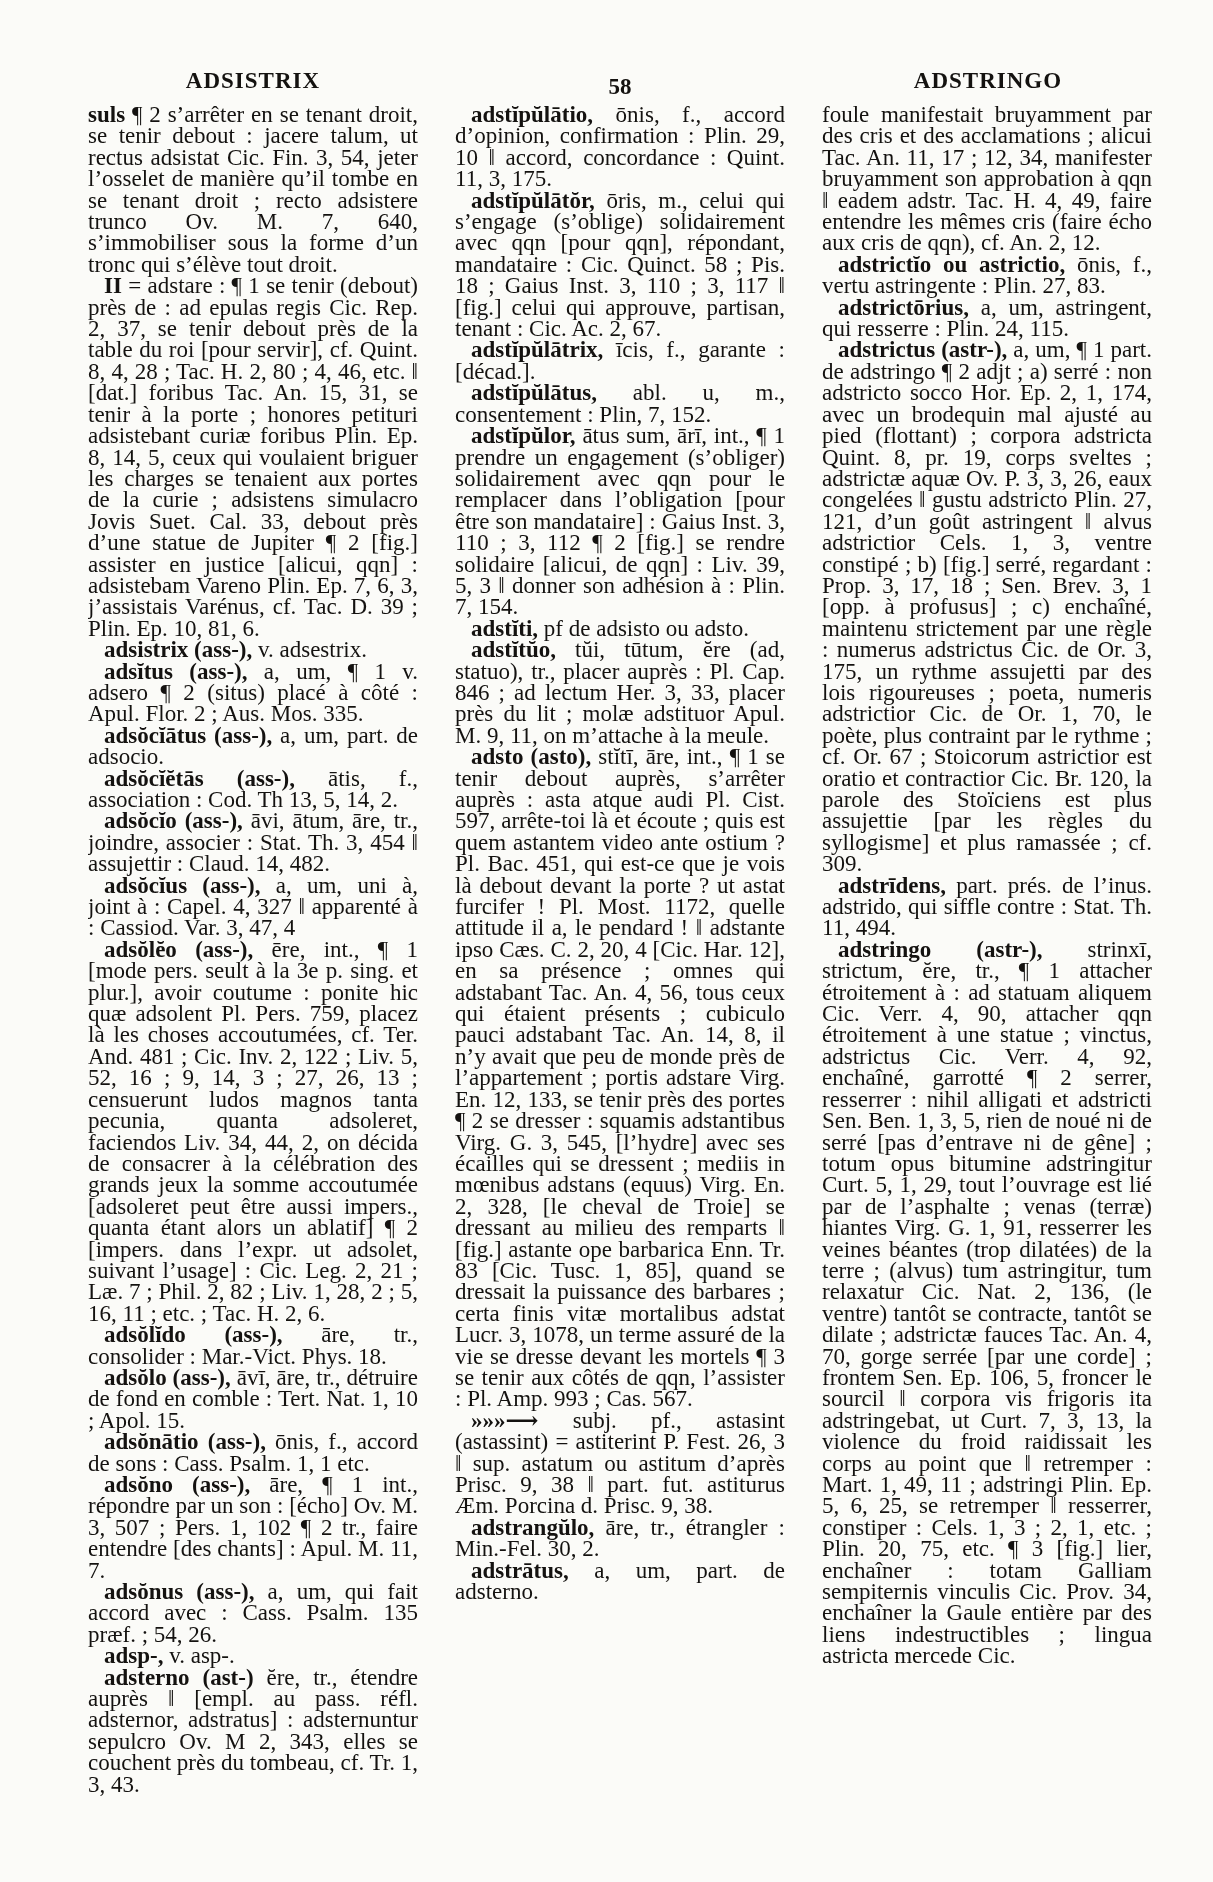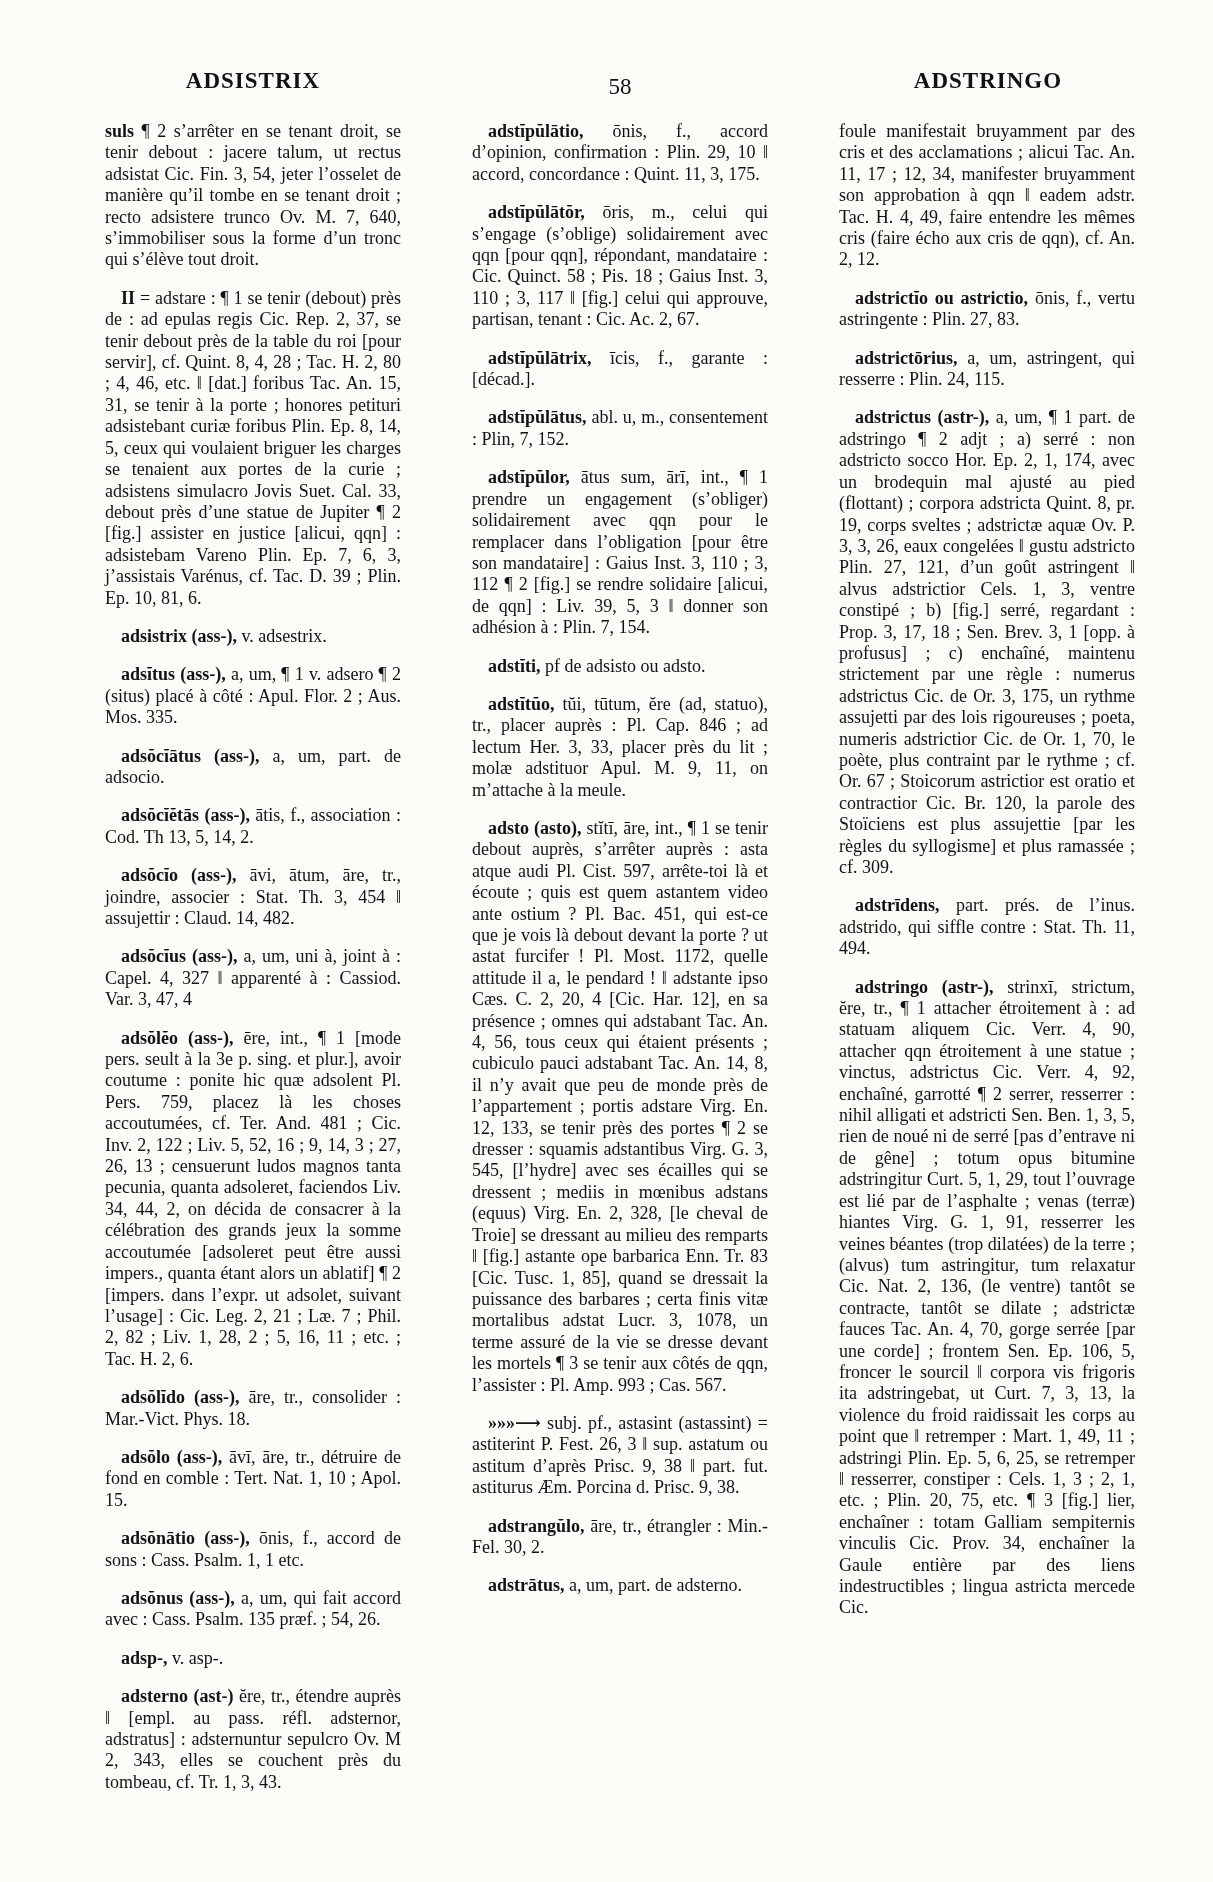--- a/index.html
+++ b/index.html
@@ -16,33 +16,33 @@
     position:absolute;top:58px;left:88px;right:60px;height:34px;
     display:flex;align-items:center;
   }
   .rh-left,.rh-right{
     width:330px;text-align:center;
     font-weight:bold;font-size:23px;letter-spacing:1px;margin-top:12px;
   }
   .rh-left{margin-right:37px;}
   .rh-right{margin-left:38px;}
   .rh-num{
-    width:330px;text-align:center;font-weight:normal;font-size:23px;margin-top:24px;
+    width:330px;text-align:center;font-weight:bold;font-size:23px;margin-top:24px;
   }
   .columns{
     position:absolute;top:104px;left:88px;
     display:flex;
   }
   .col{
     width:330px;height:1750px;overflow:hidden;
   }
   .col + .col{margin-left:37px;}
   .col p{
-    margin:17px;
-    font-size:18px;line-height:21.4px;
+    margin:0;
+    font-size:23px;line-height:21.4px;
     text-align:justify;
     text-indent:16px;
   }
   .col p.cont{text-indent:0;}
   .hw{font-weight:bold;}
 </style>
 </head>
 <body>
 
 <div class="page">
@@ -59,20 +59,21 @@
         <p><span class="hw">adsistrix (ass-),</span> v. adsestrix.</p>
         <p><span class="hw">adsĭtus (ass-),</span> a, um, ¶ 1 v. adsero ¶ 2 (situs) placé à côté : Apul. Flor. 2 ; Aus. Mos. 335.</p>
         <p><span class="hw">adsŏcĭātus (ass-),</span> a, um, part. de adsocio.</p>
         <p><span class="hw">adsŏcĭĕtās (ass-),</span> ātis, f., association : Cod. Th 13, 5, 14, 2.</p>
         <p><span class="hw">adsŏcĭo (ass-),</span> āvi, ātum, āre, tr., joindre, associer : Stat. Th. 3, 454 ‖ assujettir : Claud. 14, 482.</p>
         <p><span class="hw">adsŏcĭus (ass-),</span> a, um, uni à, joint à : Capel. 4, 327 ‖ apparenté à : Cassiod. Var. 3, 47, 4</p>
         <p><span class="hw">adsŏlĕo (ass-),</span> ēre, int., ¶ 1 [mode pers. seult à la 3e p. sing. et plur.], avoir coutume : ponite hic quæ adsolent Pl. Pers. 759, placez là les choses accoutumées, cf. Ter. And. 481 ; Cic. Inv. 2, 122 ; Liv. 5, 52, 16 ; 9, 14, 3 ; 27, 26, 13 ; censuerunt ludos magnos tanta pecunia, quanta adsoleret, faciendos Liv. 34, 44, 2, on décida de consacrer à la célébration des grands jeux la somme accoutumée [adsoleret peut être aussi impers., quanta étant alors un ablatif] ¶ 2 [impers. dans l’expr. ut adsolet, suivant l’usage] : Cic. Leg. 2, 21 ; Læ. 7 ; Phil. 2, 82 ; Liv. 1, 28, 2 ; 5, 16, 11 ; etc. ; Tac. H. 2, 6.</p>
         <p><span class="hw">adsŏlĭdo (ass-),</span> āre, tr., consolider : Mar.-Vict. Phys. 18.</p>
         <p><span class="hw">adsŏlo (ass-),</span> āvī, āre, tr., détruire de fond en comble : Tert. Nat. 1, 10 ; Apol. 15.</p>
         <p><span class="hw">adsŏnātio (ass-),</span> ōnis, f., accord de sons : Cass. Psalm. 1, 1 etc.</p>
+        <p><span class="hw">adsŏno (ass-),</span> āre, ¶ 1 int., répondre par un son : [écho] Ov. M. 3, 507 ; Pers. 1, 102 ¶ 2 tr., faire entendre [des chants] : Apul. M. 11, 7.</p>
         <p><span class="hw">adsŏnus (ass-),</span> a, um, qui fait accord avec : Cass. Psalm. 135 præf. ; 54, 26.</p>
         <p><span class="hw">adsp-,</span> v. asp-.</p>
         <p><span class="hw">adsterno (ast-)</span> ĕre, tr., étendre auprès ‖ [empl. au pass. réfl. adsternor, adstratus] : adsternuntur sepulcro Ov. M 2, 343, elles se couchent près du tombeau, cf. Tr. 1, 3, 43.</p>
       </div>
       <div class="col">
         <p><span class="hw">adstĭpŭlātio,</span> ōnis, f., accord d’opinion, confirmation : Plin. 29, 10 ‖ accord, concordance : Quint. 11, 3, 175.</p>
         <p><span class="hw">adstĭpŭlātŏr,</span> ōris, m., celui qui s’engage (s’oblige) solidairement avec qqn [pour qqn], répondant, mandataire : Cic. Quinct. 58 ; Pis. 18 ; Gaius Inst. 3, 110 ; 3, 117 ‖ [fig.] celui qui approuve, partisan, tenant : Cic. Ac. 2, 67.</p>
         <p><span class="hw">adstĭpŭlātrix,</span> īcis, f., garante : [décad.].</p>
         <p><span class="hw">adstĭpŭlātus,</span> abl. u, m., consentement : Plin, 7, 152.</p>
         <p><span class="hw">adstĭpŭlor,</span> ātus sum, ārī, int., ¶ 1 prendre un engagement (s’obliger) solidairement avec qqn pour le remplacer dans l’obligation [pour être son mandataire] : Gaius Inst. 3, 110 ; 3, 112 ¶ 2 [fig.] se rendre solidaire [alicui, de qqn] : Liv. 39, 5, 3 ‖ donner son adhésion à : Plin. 7, 154.</p>

